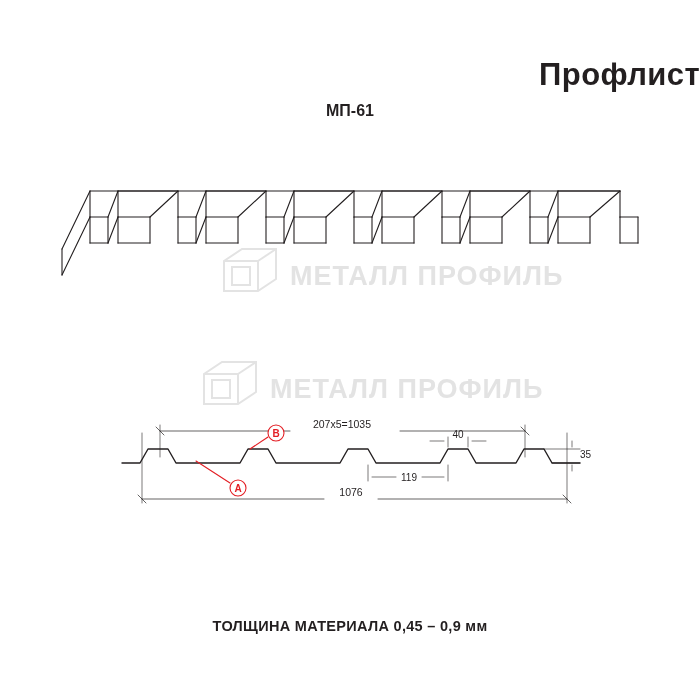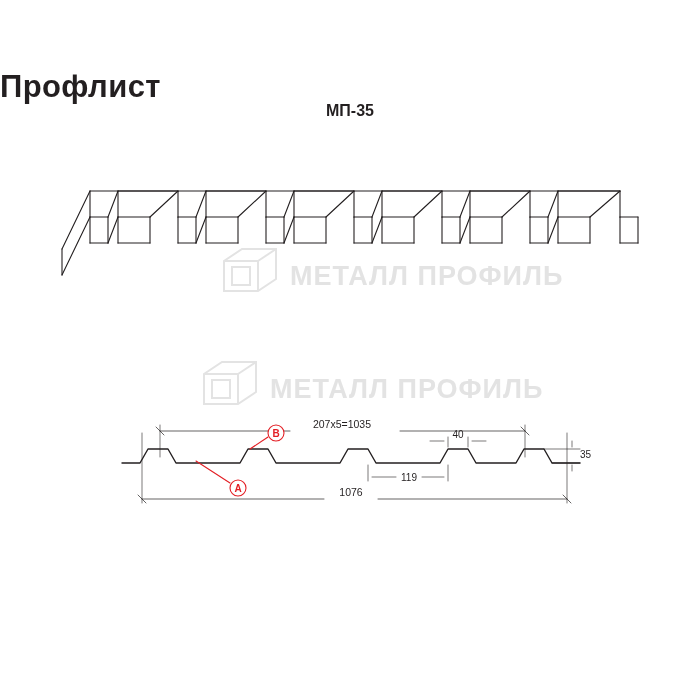--- a/index.html
+++ b/index.html
@@ -17,26 +17,25 @@
   }
   .page {
     position: absolute;
     inset: 0;
   }
   .title {
     position: absolute;
     top: 57px;
     left: 0;
     width: 700px;
-    text-align: left;
+    text-align: right;
     font-size: 31px;
     font-weight: bold;
     letter-spacing: 0.4px;
     color: #231f20;
-    margin-top: 12px;
   }
   .subtitle {
     position: absolute;
     top: 102px;
     left: 0;
     width: 700px;
     text-align: center;
     font-size: 16px;
     font-weight: bold;
     color: #231f20;
@@ -79,21 +78,21 @@
     font-family: "Liberation Sans", sans-serif;
     fill: #231f20;
   }
 </style>
 </head>
 <body>
 
 <div class="page">
 
   <div class="title">Профлист</div>
-  <div class="subtitle">МП-35</div>
+  <div class="subtitle">МП-61</div>
 
   <div class="iso-wrap">
     <svg width="580" height="135" viewBox="0 0 580 135" fill="none" stroke="#231f20" stroke-width="1.1" stroke-linejoin="round" stroke-linecap="round">
 
       <path d="M30 26 L560 26"></path>
 
       <g>
 
         <path d="M30 26 L2 84"></path>
         <path d="M2 84 L2 110"></path>
@@ -292,14 +291,15 @@
       <g fill="none" stroke="#e3e3e3" stroke-width="2">
         <path d="M6 46 L6 16 L24 4 L58 4 L58 34 L40 46 Z"></path>
         <path d="M6 16 L40 16 L40 46"></path>
         <path d="M40 16 L58 4"></path>
         <path d="M14 22 L32 22 L32 40 L14 40 Z"></path>
       </g>
       <text x="72" y="40" font-family="Liberation Sans, sans-serif" font-size="27" font-weight="bold" fill="#e3e3e3" letter-spacing="1">МЕТАЛЛ ПРОФИЛЬ</text>
     </svg>
   </div>
 
+  <div class="footer">ТОЛЩИНА МАТЕРИАЛА 0,45 – 0,9 мм</div>
 
 </div>
 
 </body></html>

